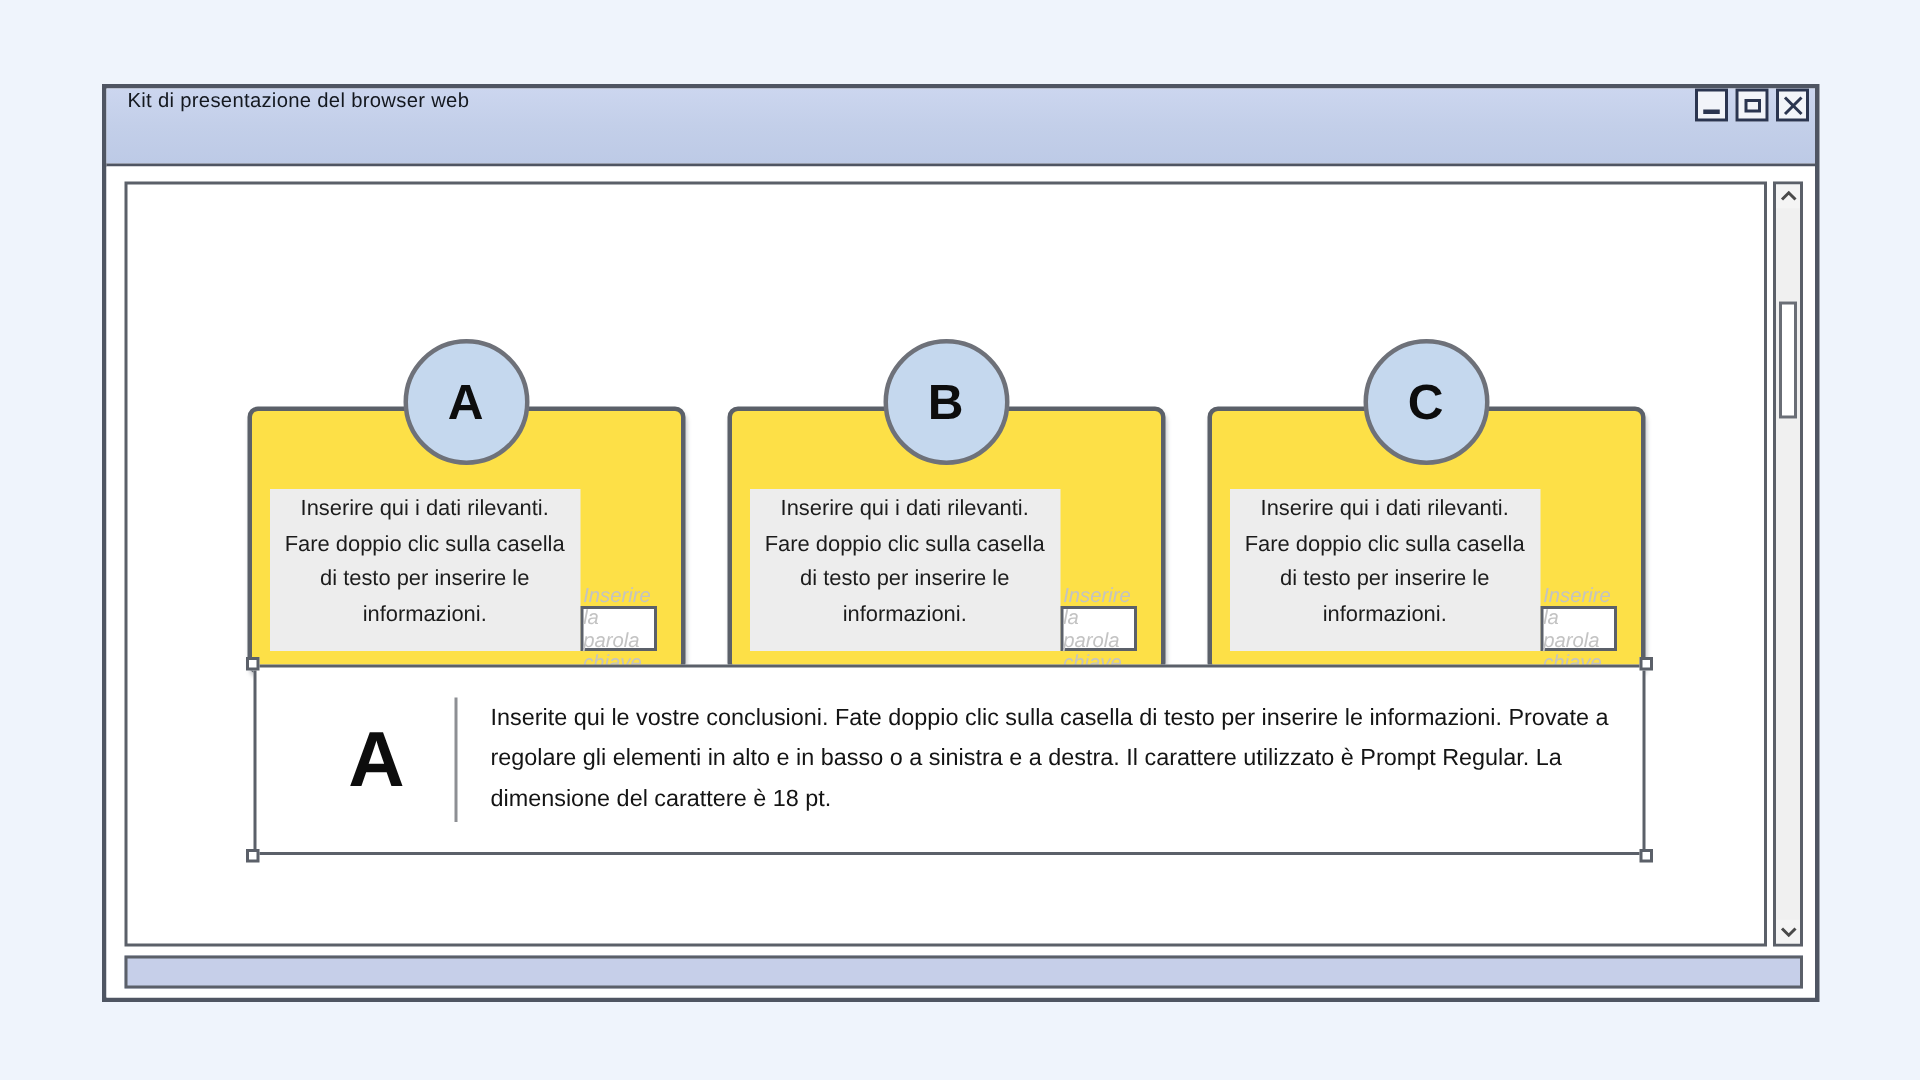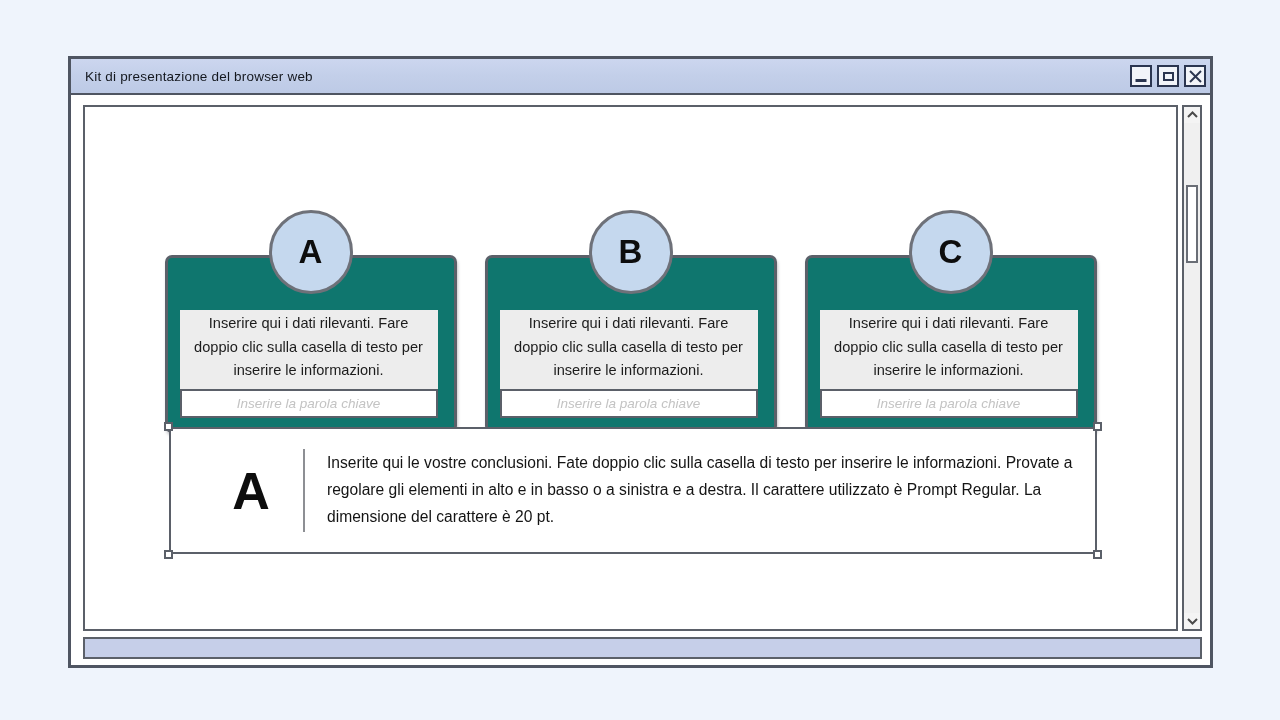--- a/index.html
+++ b/index.html
@@ -24,25 +24,25 @@
     width: 1145px;
     height: 612px;
     background: #ffffff;
     border: 3px solid #4f5562;
     display: flex;
     flex-direction: column;
   }
 
   
   .titlebar {
-    height: 36px;
+    height: 52px;
     background: linear-gradient(to bottom, #ccd6ef 0%, #c3cfe9 50%, #bdcae6 100%);
     border-bottom: 2px solid #4f5562;
     display: flex;
-    align-items: center;
+    align-items: flex-start;
     padding: 0 4px 0 14px;
     flex: none;
     gap: 28px;
   }
   .titlebar-text {
     font-size: 13.5px;
     color: #14181f;
     letter-spacing: .2px;
     white-space: nowrap;
     flex: 1;
@@ -98,26 +98,26 @@
     gap: 28px;
   }
   .card-wrap {
     position: relative;
     width: 292px;
   }
   .card {
     margin-top: 45px;
     border: 3px solid #5b6069;
     border-radius: 7px;
-    background: #0f766e;
+    background: #fde047;
     box-shadow: 1px 3px 3px rgba(90,95,105,.35);
     padding: 52px 16px 12px 12px;
     height: 178px;
     display: flex;
-    flex-direction: column;
+    flex-direction: row;
     justify-content: flex-start;
   }
   .card-badge {
     position: absolute;
     top: 0; left: 50%;
     transform: translateX(-50%);
     width: 84px; height: 84px;
     border-radius: 50%;
     background: #c5d8ee;
     border: 3px solid #6e7179;
@@ -303,21 +303,21 @@
               </div>
             </div>
           </div>
 
         </div>
 
         <div class="conclusion-wrap">
           <div class="conclusion">
             <div class="conclusion-letter">A</div>
             <div class="conclusion-divider"></div>
-            <div class="conclusion-text">Inserite qui le vostre conclusioni. Fate doppio clic sulla casella di testo per inserire le informazioni. Provate a regolare gli elementi in alto e in basso o a sinistra e a destra. Il carattere utilizzato è Prompt Regular. La dimensione del carattere è 20 pt.</div>
+            <div class="conclusion-text">Inserite qui le vostre conclusioni. Fate doppio clic sulla casella di testo per inserire le informazioni. Provate a regolare gli elementi in alto e in basso o a sinistra e a destra. Il carattere utilizzato è Prompt Regular. La dimensione del carattere è 18 pt.</div>
           </div>
           <div class="handle tl"></div>
           <div class="handle tr"></div>
           <div class="handle bl"></div>
           <div class="handle br"></div>
         </div>
 
       </div>
 
       <div class="scrollbar">

